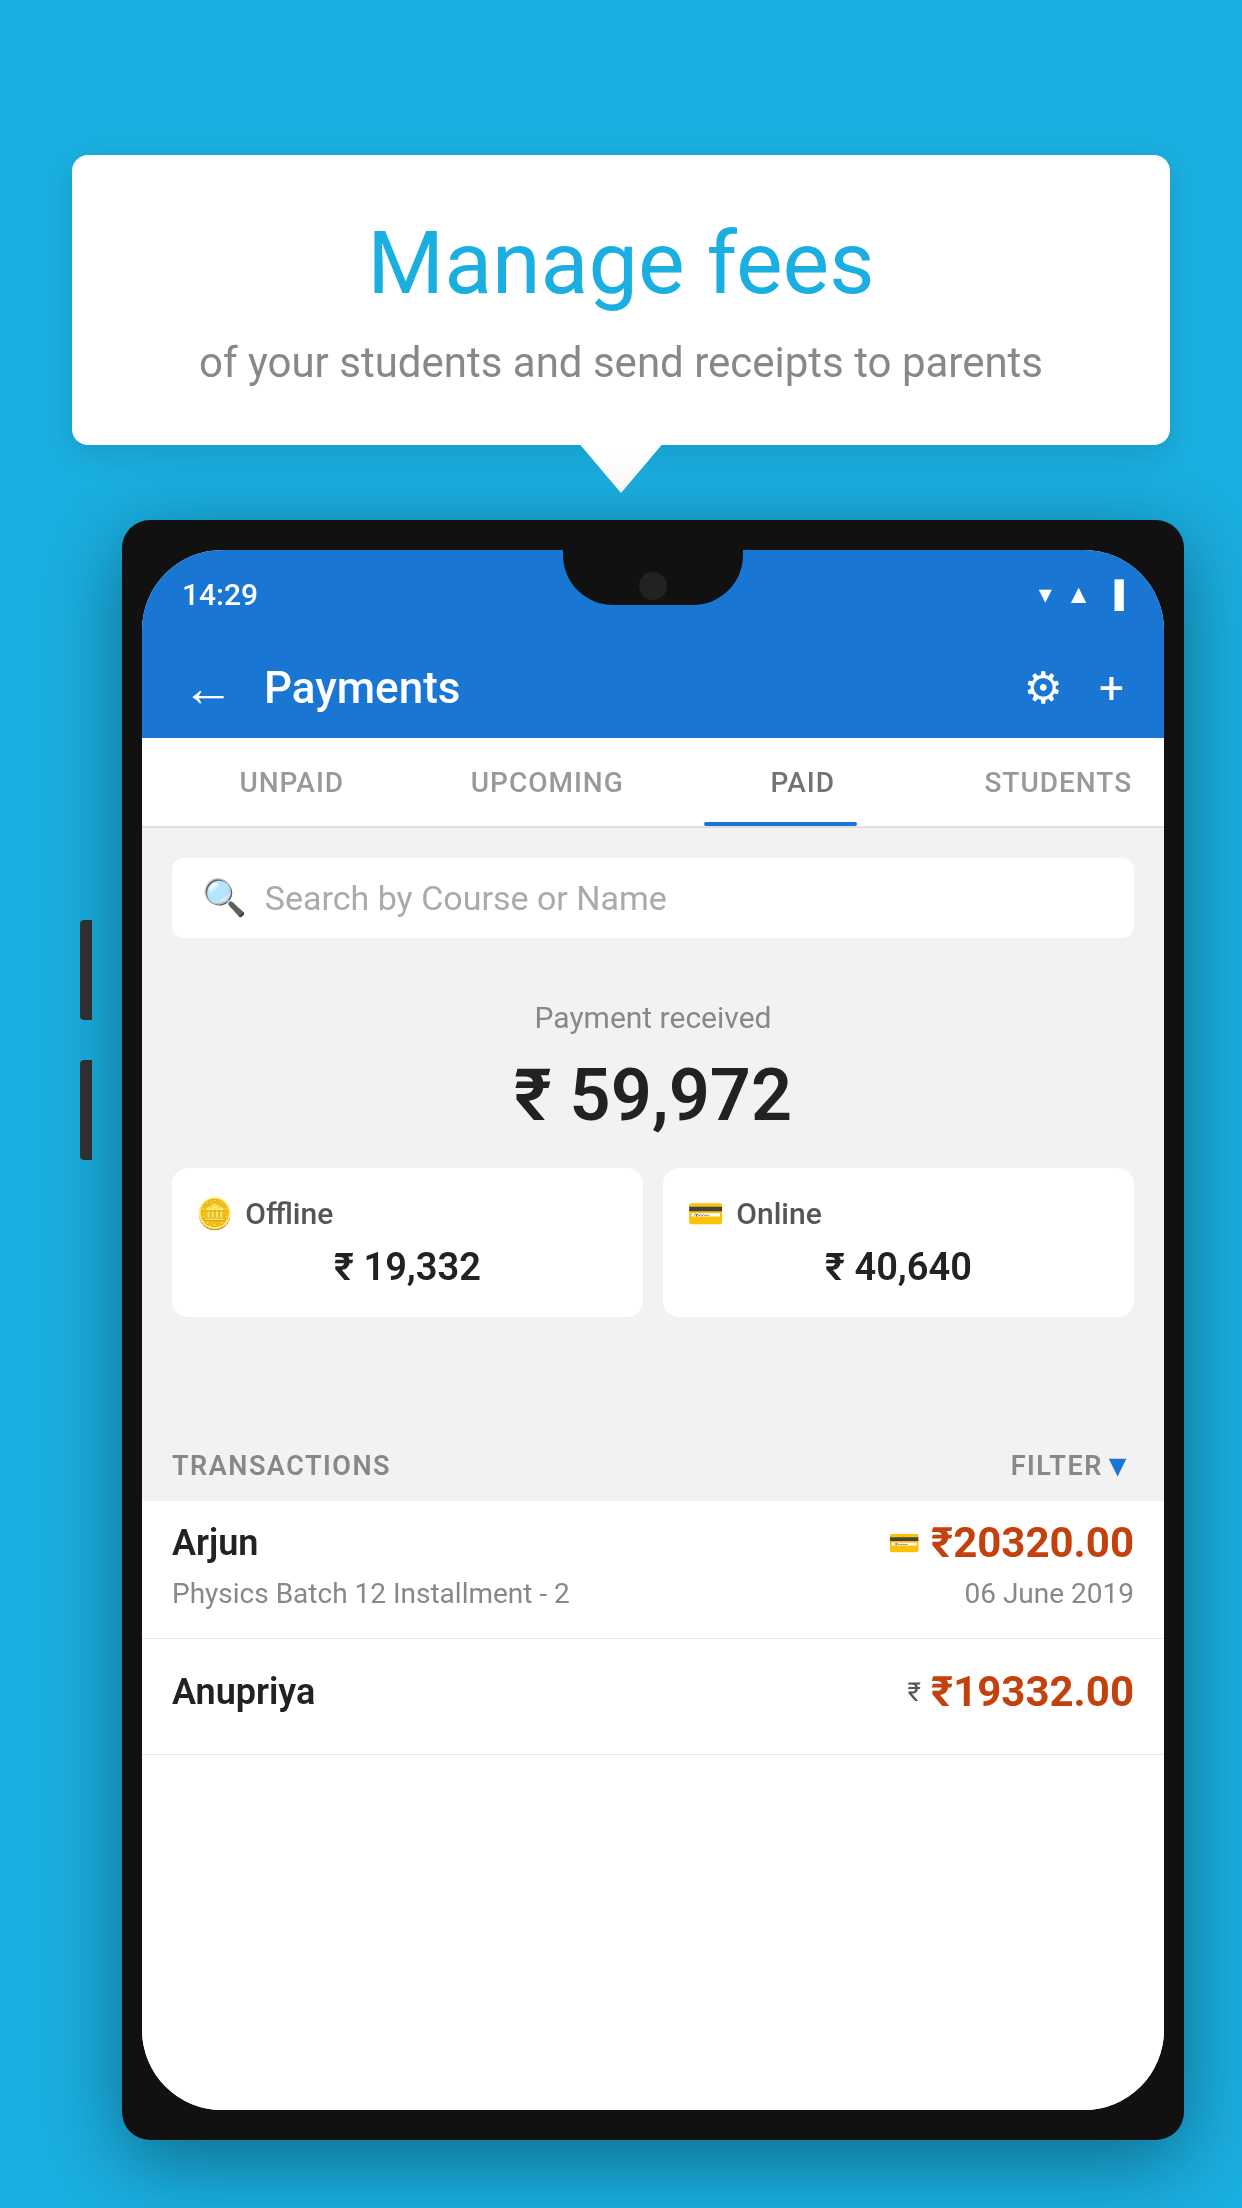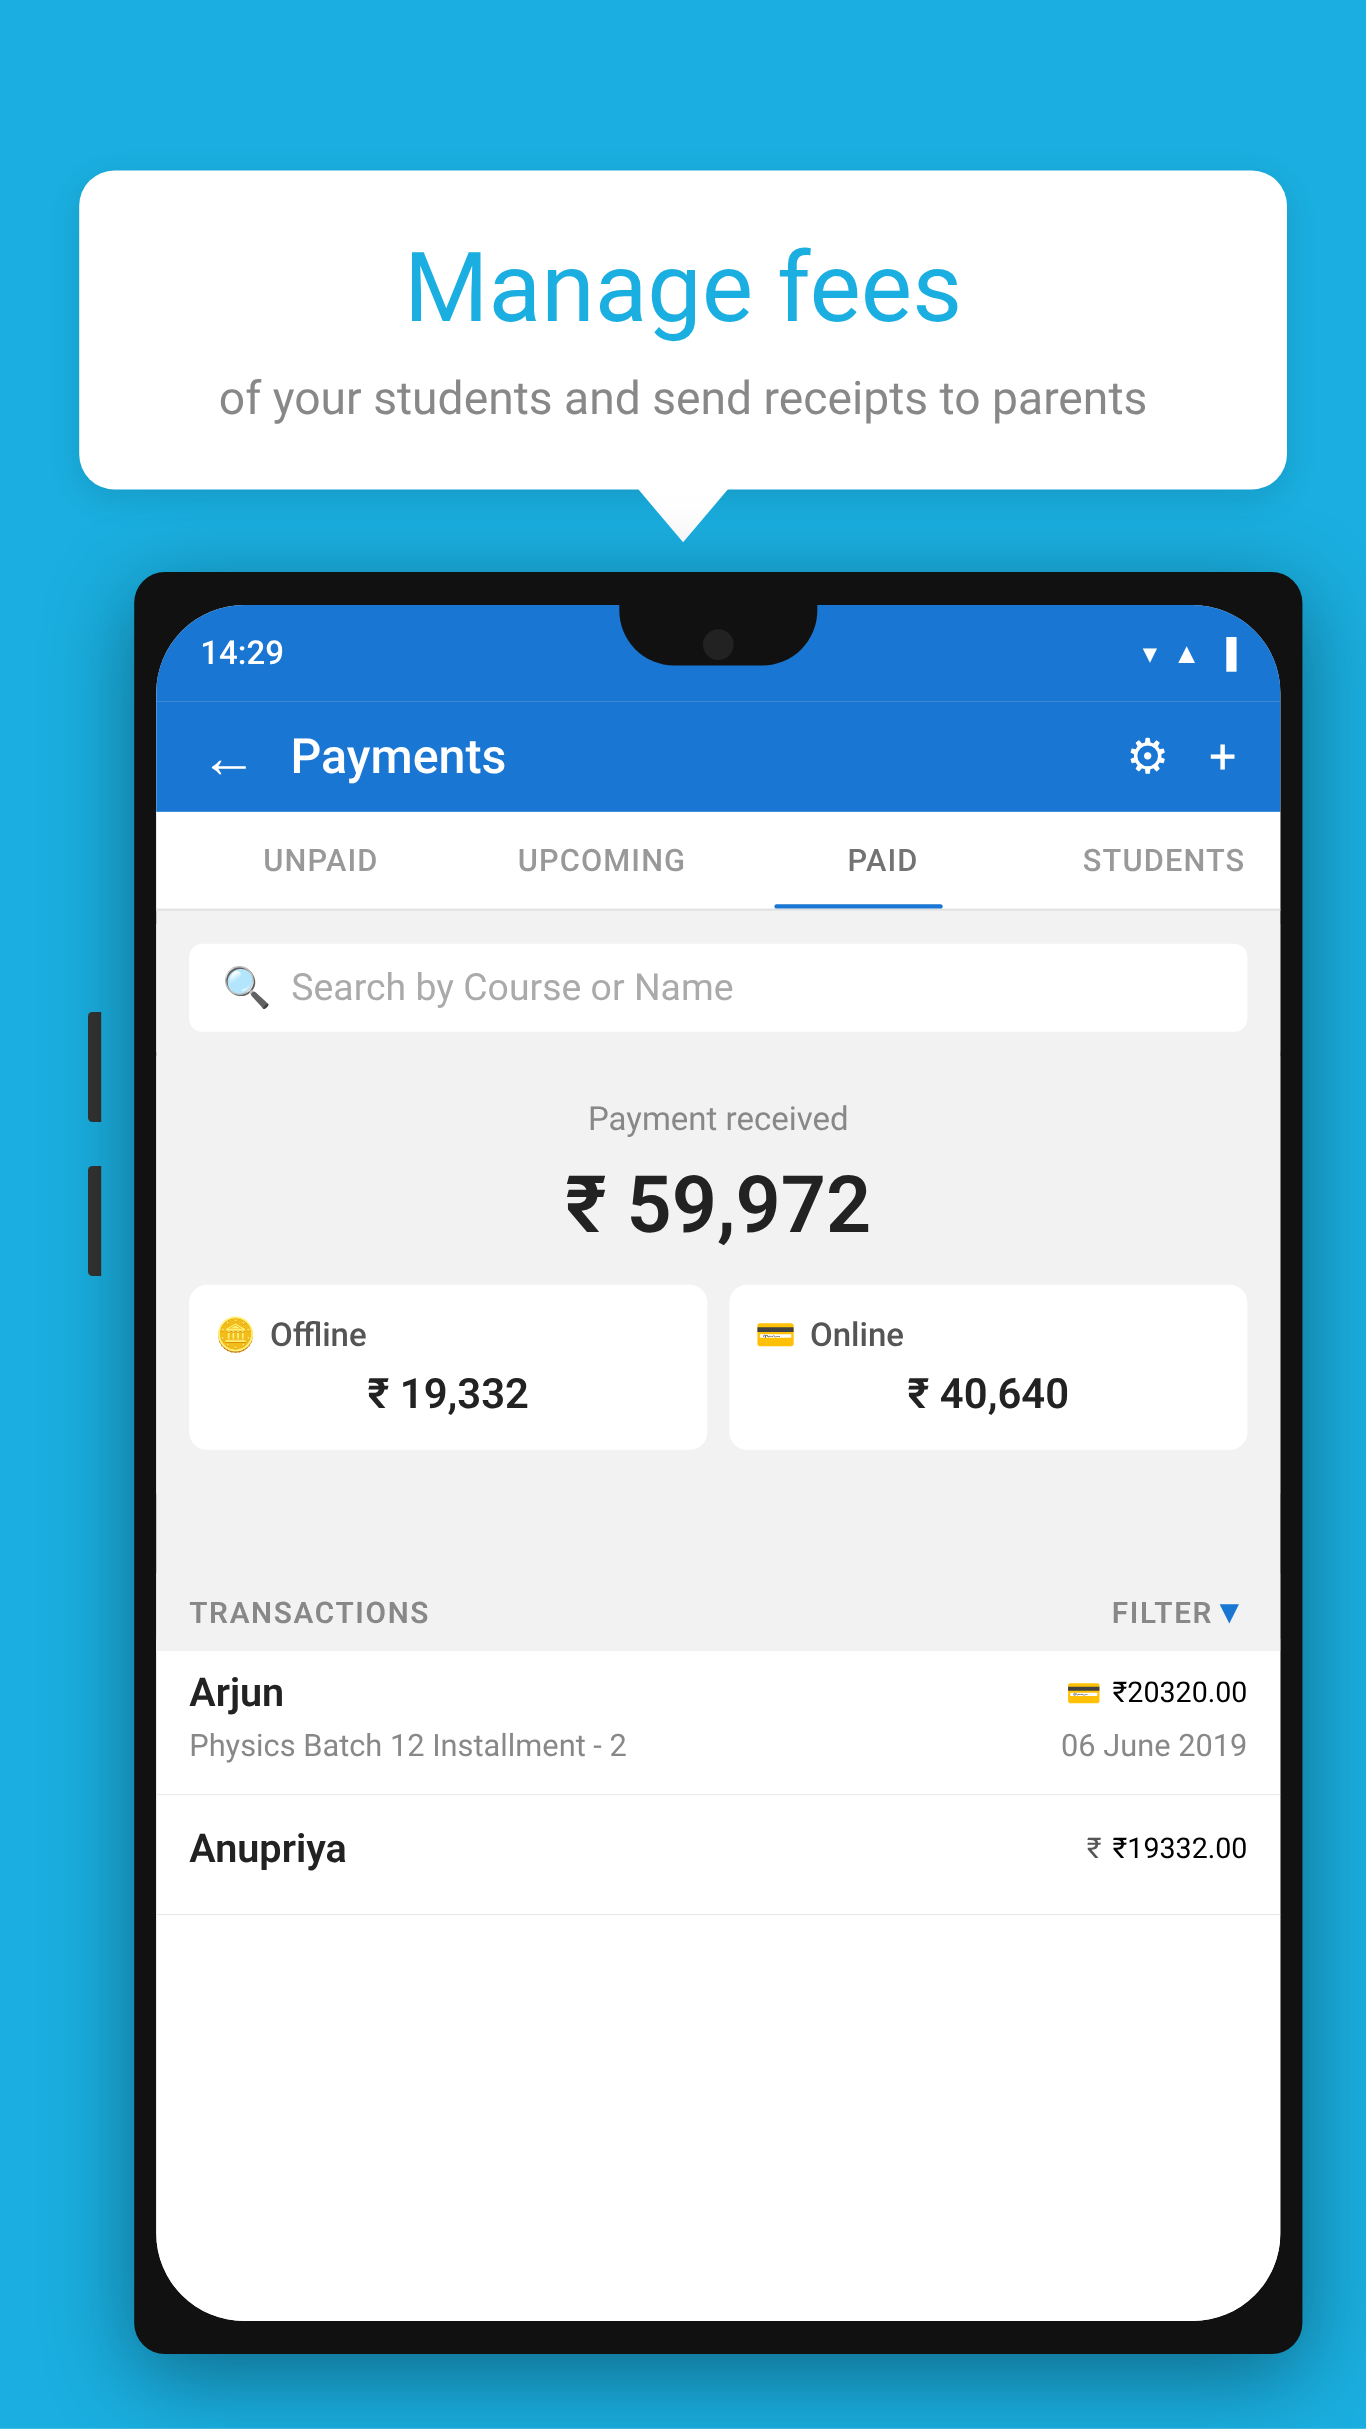--- a/index.html
+++ b/index.html
@@ -13,21 +13,21 @@
       position: relative;
     }
 
     
     .speech-bubble {
       position: absolute;
       top: 155px;
       left: 72px;
       right: 72px;
       background: white;
-      border-radius: 32px;
+      border-radius: 16px;
       padding: 60px 50px 55px;
       text-align: center;
       box-shadow: 0 8px 30px rgba(0,0,0,0.12);
     }
 
     .speech-bubble::after {
       content: '';
       position: absolute;
       bottom: -48px;
       left: 50%;
@@ -379,23 +379,23 @@
       align-items: center;
       gap: 10px;
     }
 
     .transaction-amount-icon {
       font-size: 26px;
       color: #555;
     }
 
     .transaction-amount {
-      font-size: 26px;
-      font-weight: 400;
-      color: #000000;
+      font-size: 42px;
+      font-weight: 700;
+      color: #c2410c;
     }
 
     .transaction-row2 {
       display: flex;
       justify-content: space-between;
       align-items: center;
     }
 
     .transaction-course {
       font-size: 28px;

